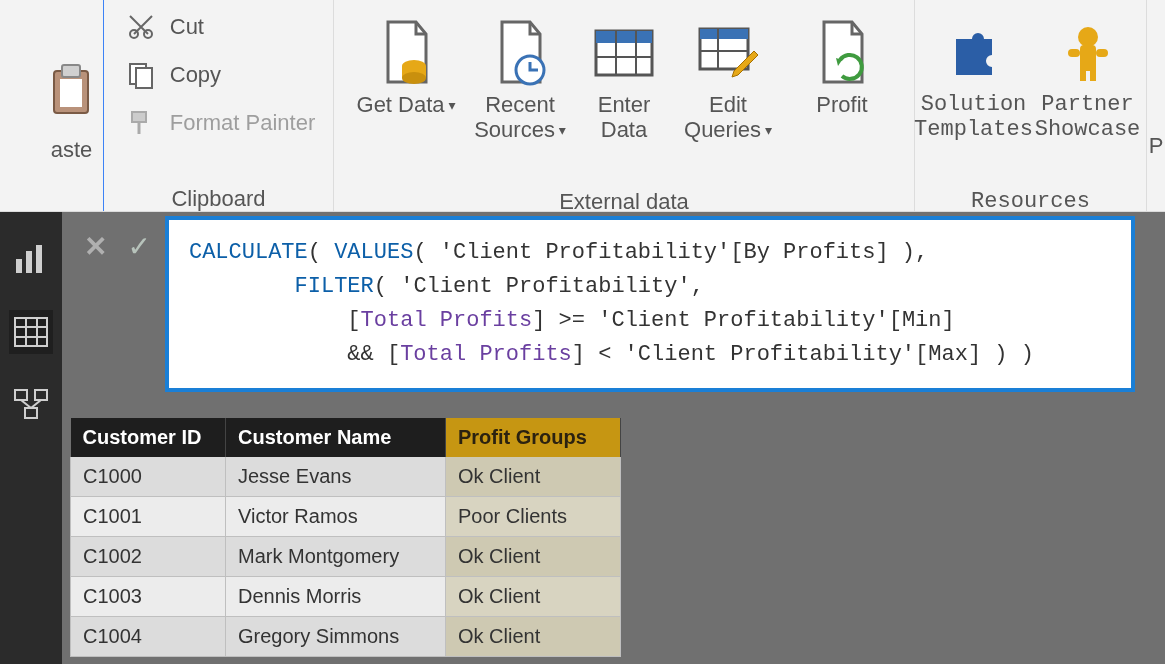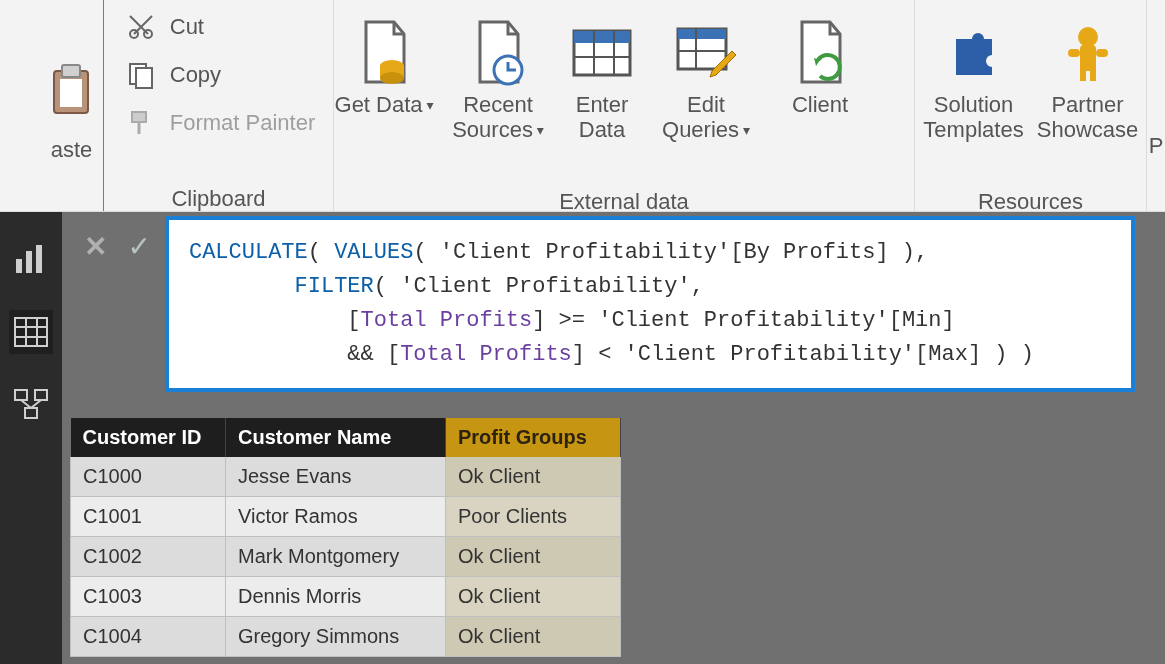--- a/index.html
+++ b/index.html
@@ -15,23 +15,23 @@
   .paste-big { display:flex; flex-direction:column; align-items:center; justify-content:flex-end; gap:10px; height:100%; }
   .paste-label { font-size:22px; color:#555; }
 
   .clipboard-group { width: 230px; border-right: 1px solid #dcdcdc; }
   .clip-rows { display:flex; flex-direction:column; gap:14px; padding:10px 10px 0 12px; flex:1; }
   .clip-rows .row { display:flex; align-items:center; gap:12px; font-size:22px; color:#555; cursor:pointer;}
   .clip-rows .row.disabled { color:#9e9e9e; }
   .clip-rows .icon { width:34px; height:34px; display:flex; align-items:center; justify-content:center; }
 
   .ext-group { flex: 1; border-right: 1px solid #dcdcdc; }
-  .ext-body { display:flex; align-items:flex-start; gap:14px; padding-top:14px; flex:1; width:100%; }
-
-  .res-group { width: 232px; border-right: 1px solid #dcdcdc; }
+  .ext-body { display:flex; align-items:flex-start; justify-content:center; gap:14px; padding-top:14px; flex:1; width:100%; }
+
+  .res-group { width: 232px; border-right: 1px solid #dcdcdc; font-family: Liberation Mono, monospace; }
   .res-body { display:flex; align-items:flex-start; justify-content:center; gap:14px; padding-top:14px; flex:1; width:100%; }
 
   .tail-group { width: 18px; display:flex; align-items:center; justify-content:center; color:#555; font-size:22px; padding-top:80px;}
 
   .rb-btn { display:flex; flex-direction:column; align-items:center; width:100px; cursor:pointer; }
   .rb-btn .ic { height:78px; display:flex; align-items:center; justify-content:center; }
   .rb-btn .cap { text-align:center; font-size:22px; color:#555; line-height:1.15; }
   .drop::after { content:" ▾"; font-size:14px; position:relative; top:-2px; color:#555;}
 
   .workspace { display:flex; height: calc(664px - 212px); }
@@ -166,21 +166,21 @@
       </div>
       <div class="rb-btn">
         <span class="ic">
             <svg width="60" height="70" viewBox="0 0 60 70">
               <path d="M12 4 H40 L50 16 V64 H12 Z" fill="#fff" stroke="#666" stroke-width="3"></path>
               <path d="M40 4 V16 H50" fill="none" stroke="#666" stroke-width="3"></path>
               <path d="M28 42 A12 12 0 1 1 30 58" fill="none" stroke="#3f9b3f" stroke-width="4"></path>
               <path d="M24 40 L30 42 L26 48 Z" fill="#3f9b3f"></path>
             </svg>
           </span>
-        <span class="cap">Client</span>
+        <span class="cap">Profit</span>
       </div>
     </div>
     <div class="label">External data</div>
   </div>
 
   <div class="ribbon-col res-group">
     <div class="res-body">
       <div class="rb-btn">
         <span class="ic">
             <svg width="60" height="60" viewBox="0 0 60 60">

